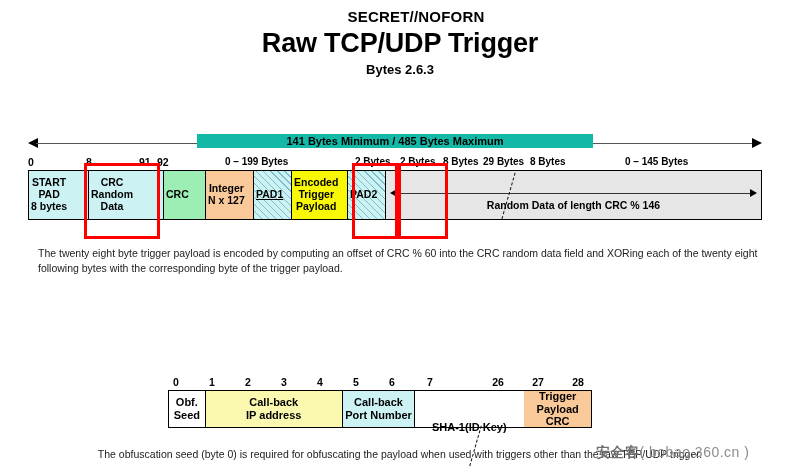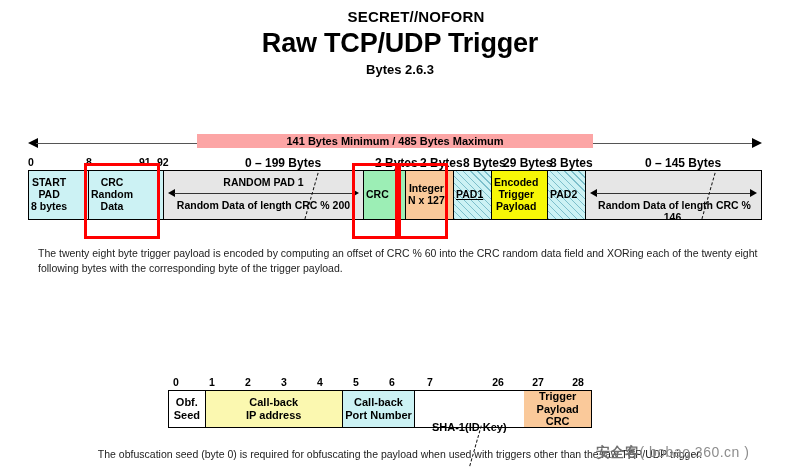--- a/index.html
+++ b/index.html
@@ -37,29 +37,28 @@
     border-top:5px solid transparent;border-bottom:5px solid transparent;
     border-right:10px solid #000;
   }
   #span-arrow .head-r{
     position:absolute;top:4px;right:0;width:0;height:0;
     border-top:5px solid transparent;border-bottom:5px solid transparent;
     border-left:10px solid #000;
   }
   #span-label{
     position:absolute;top:0px;left:169px;width:396px;text-align:center;
-    font-size:11px;font-weight:bold;background:#fca5a5;
+    font-size:11px;font-weight:bold;background:#14b8a6;
     padding:1px 0;
   }
 
   
   .cap{
-    font-size:12px;font-weight:bold;white-space:nowrap;
+    font-size:10px;font-weight:bold;white-space:nowrap;
     top:156px;
-    margin-left:20px;
   }
   .off{
     font-size:10.5px;font-weight:bold;white-space:nowrap;top:156px;
   }
 
   
   #proto-bar{
     top:170px;left:28px;width:734px;height:50px;
     border:1.5px solid #000;box-sizing:border-box;
     display:flex;align-items:stretch;
@@ -199,30 +198,20 @@
   </div>
 
   <div class="field cyan" style="width:75px;">
     <span class="fld-txt">
       <span class="t1">CRC</span>
       <span class="t2">Random</span>
       <span class="t2">Data</span>
     </span>
   </div>
 
-  <div class="field grey" style="width:200px;">
-    <div class="pad-label">RANDOM PAD 1</div>
-    <div class="inner">
-      <div class="al"></div>
-        <div class="l"></div>
-        <div class="ar"></div>
-    </div>
-    <div class="pad-sub"><span>Random Data of length CRC % 200</span></div>
-    <div class="brk" style="left:147px;"></div>
-  </div>
 
   <div class="field green" style="width:42px;">
     <span class="fld-txt">CRC</span>
   </div>
 
   <div class="field peach" style="width:48px;">
     <span class="fld-txt">
       <span class="t1">Integer</span>
       <span class="t2">N x 127</span>
     </span>

